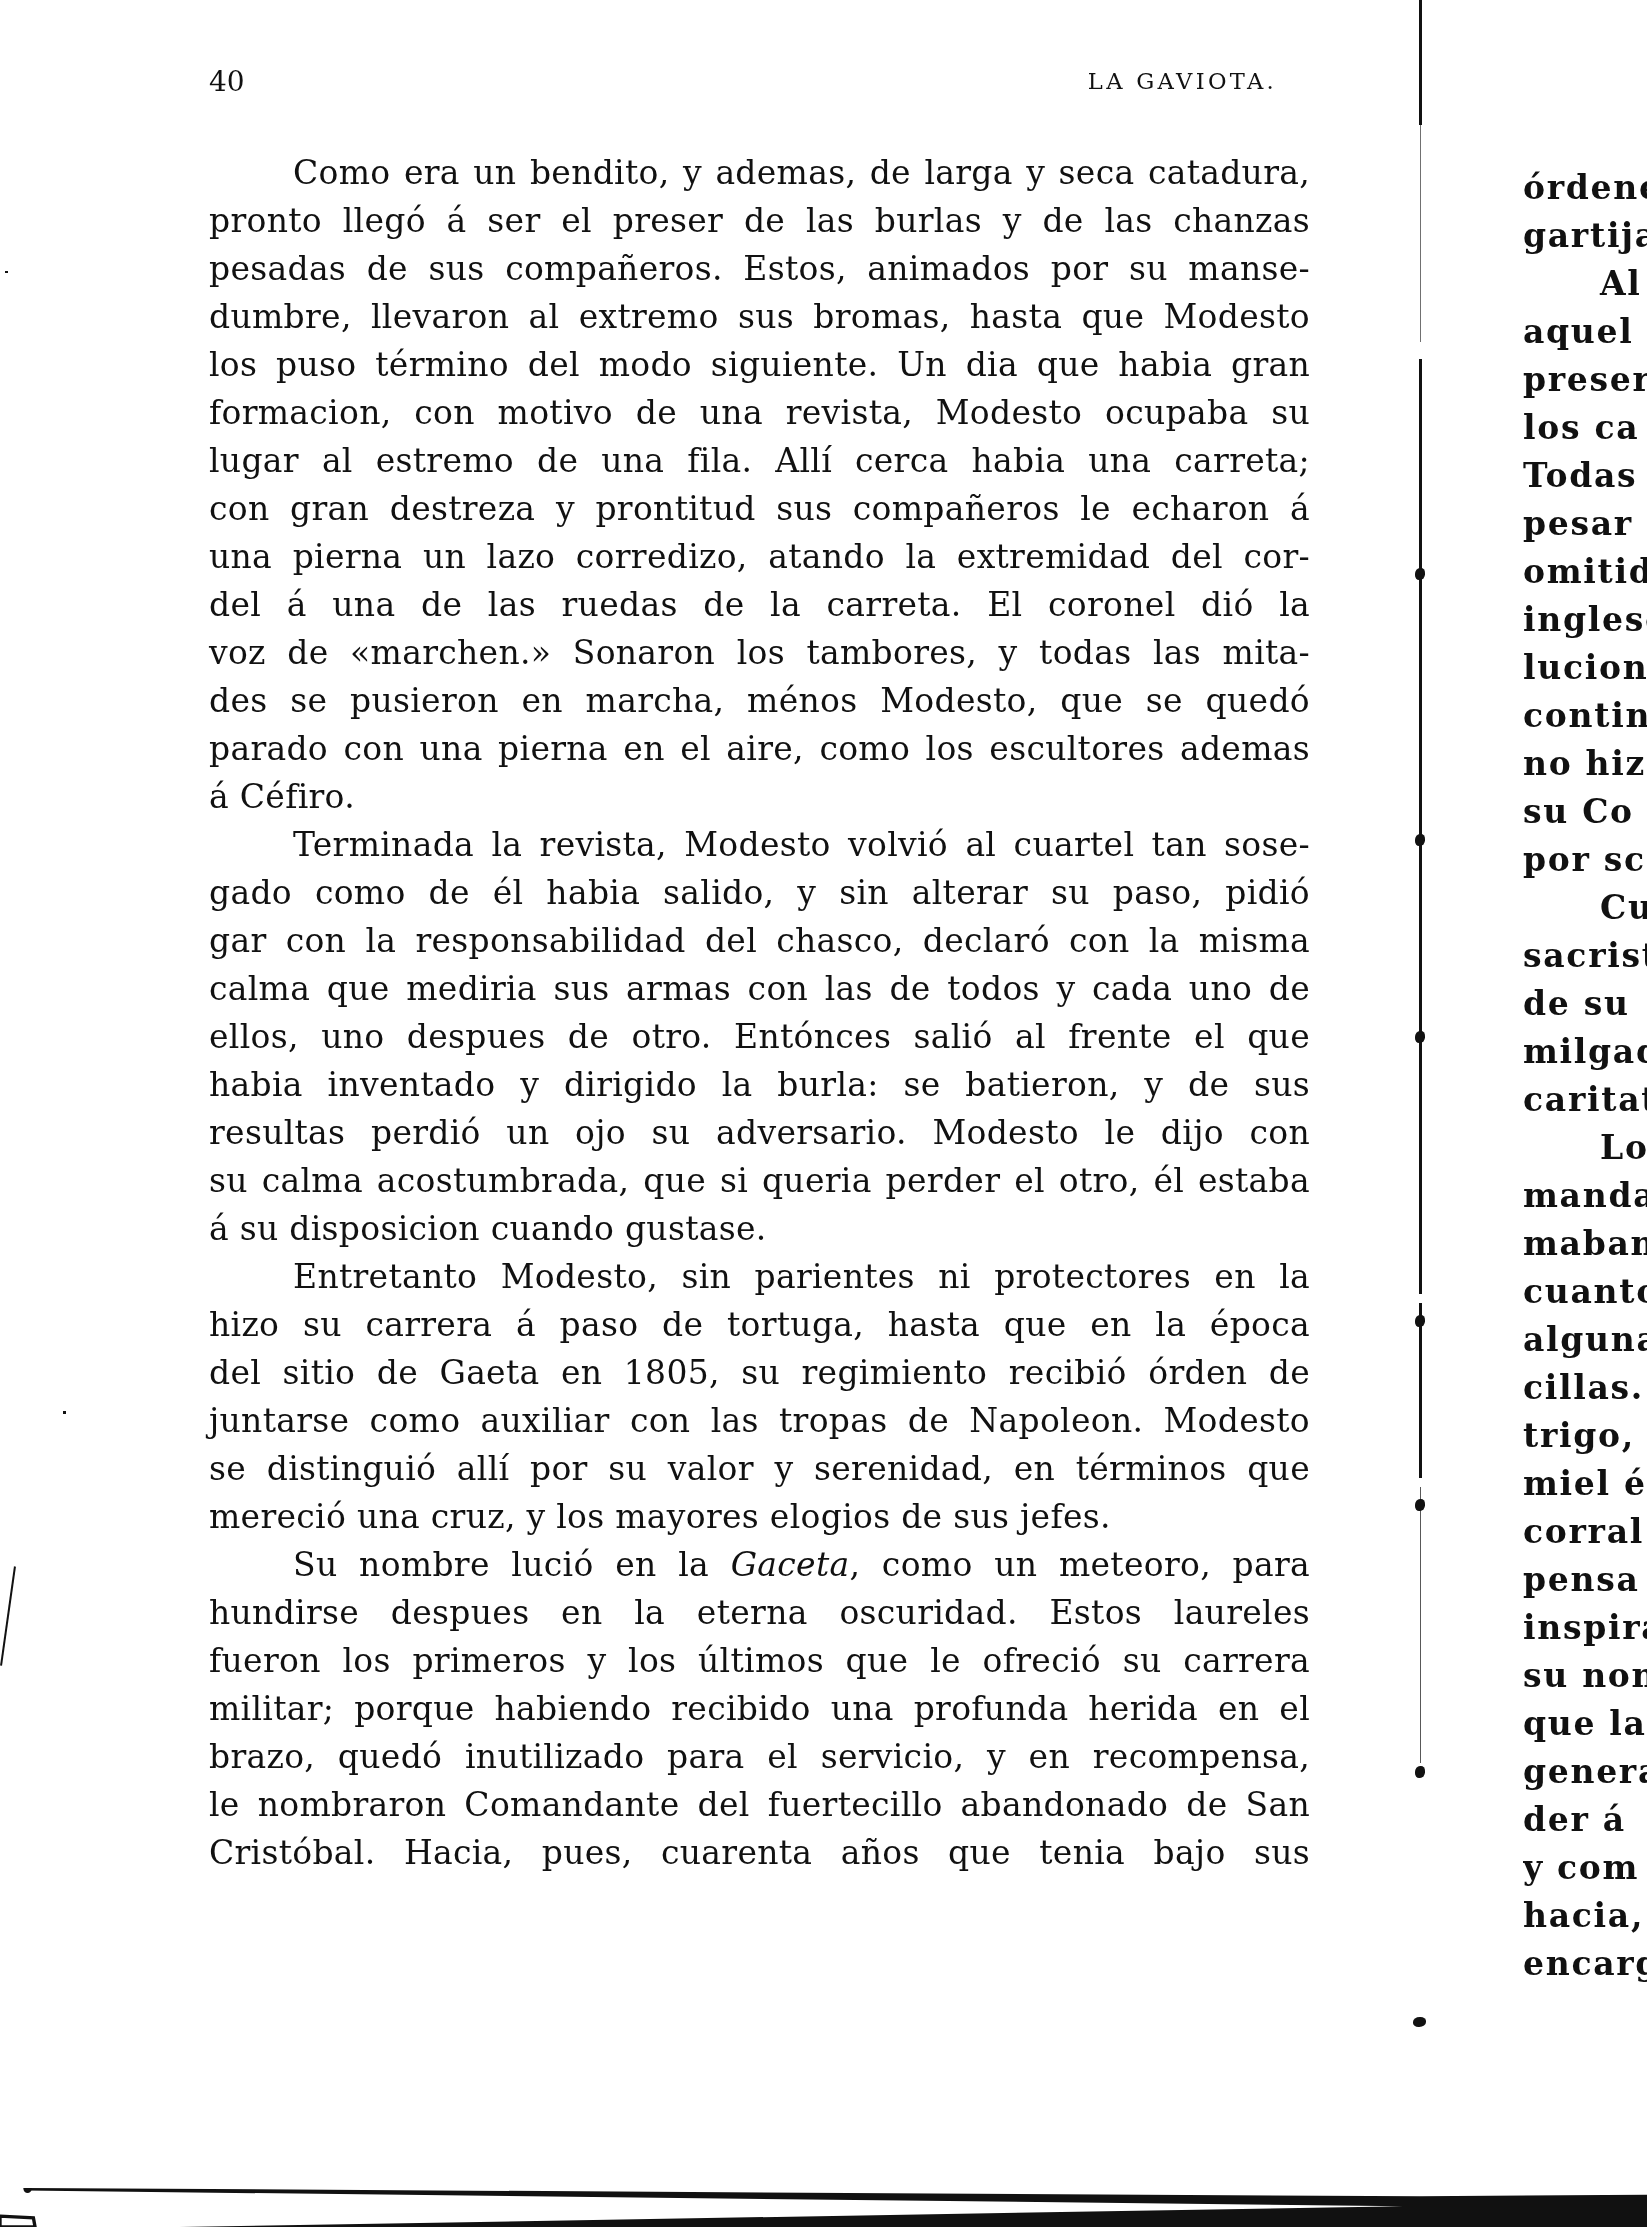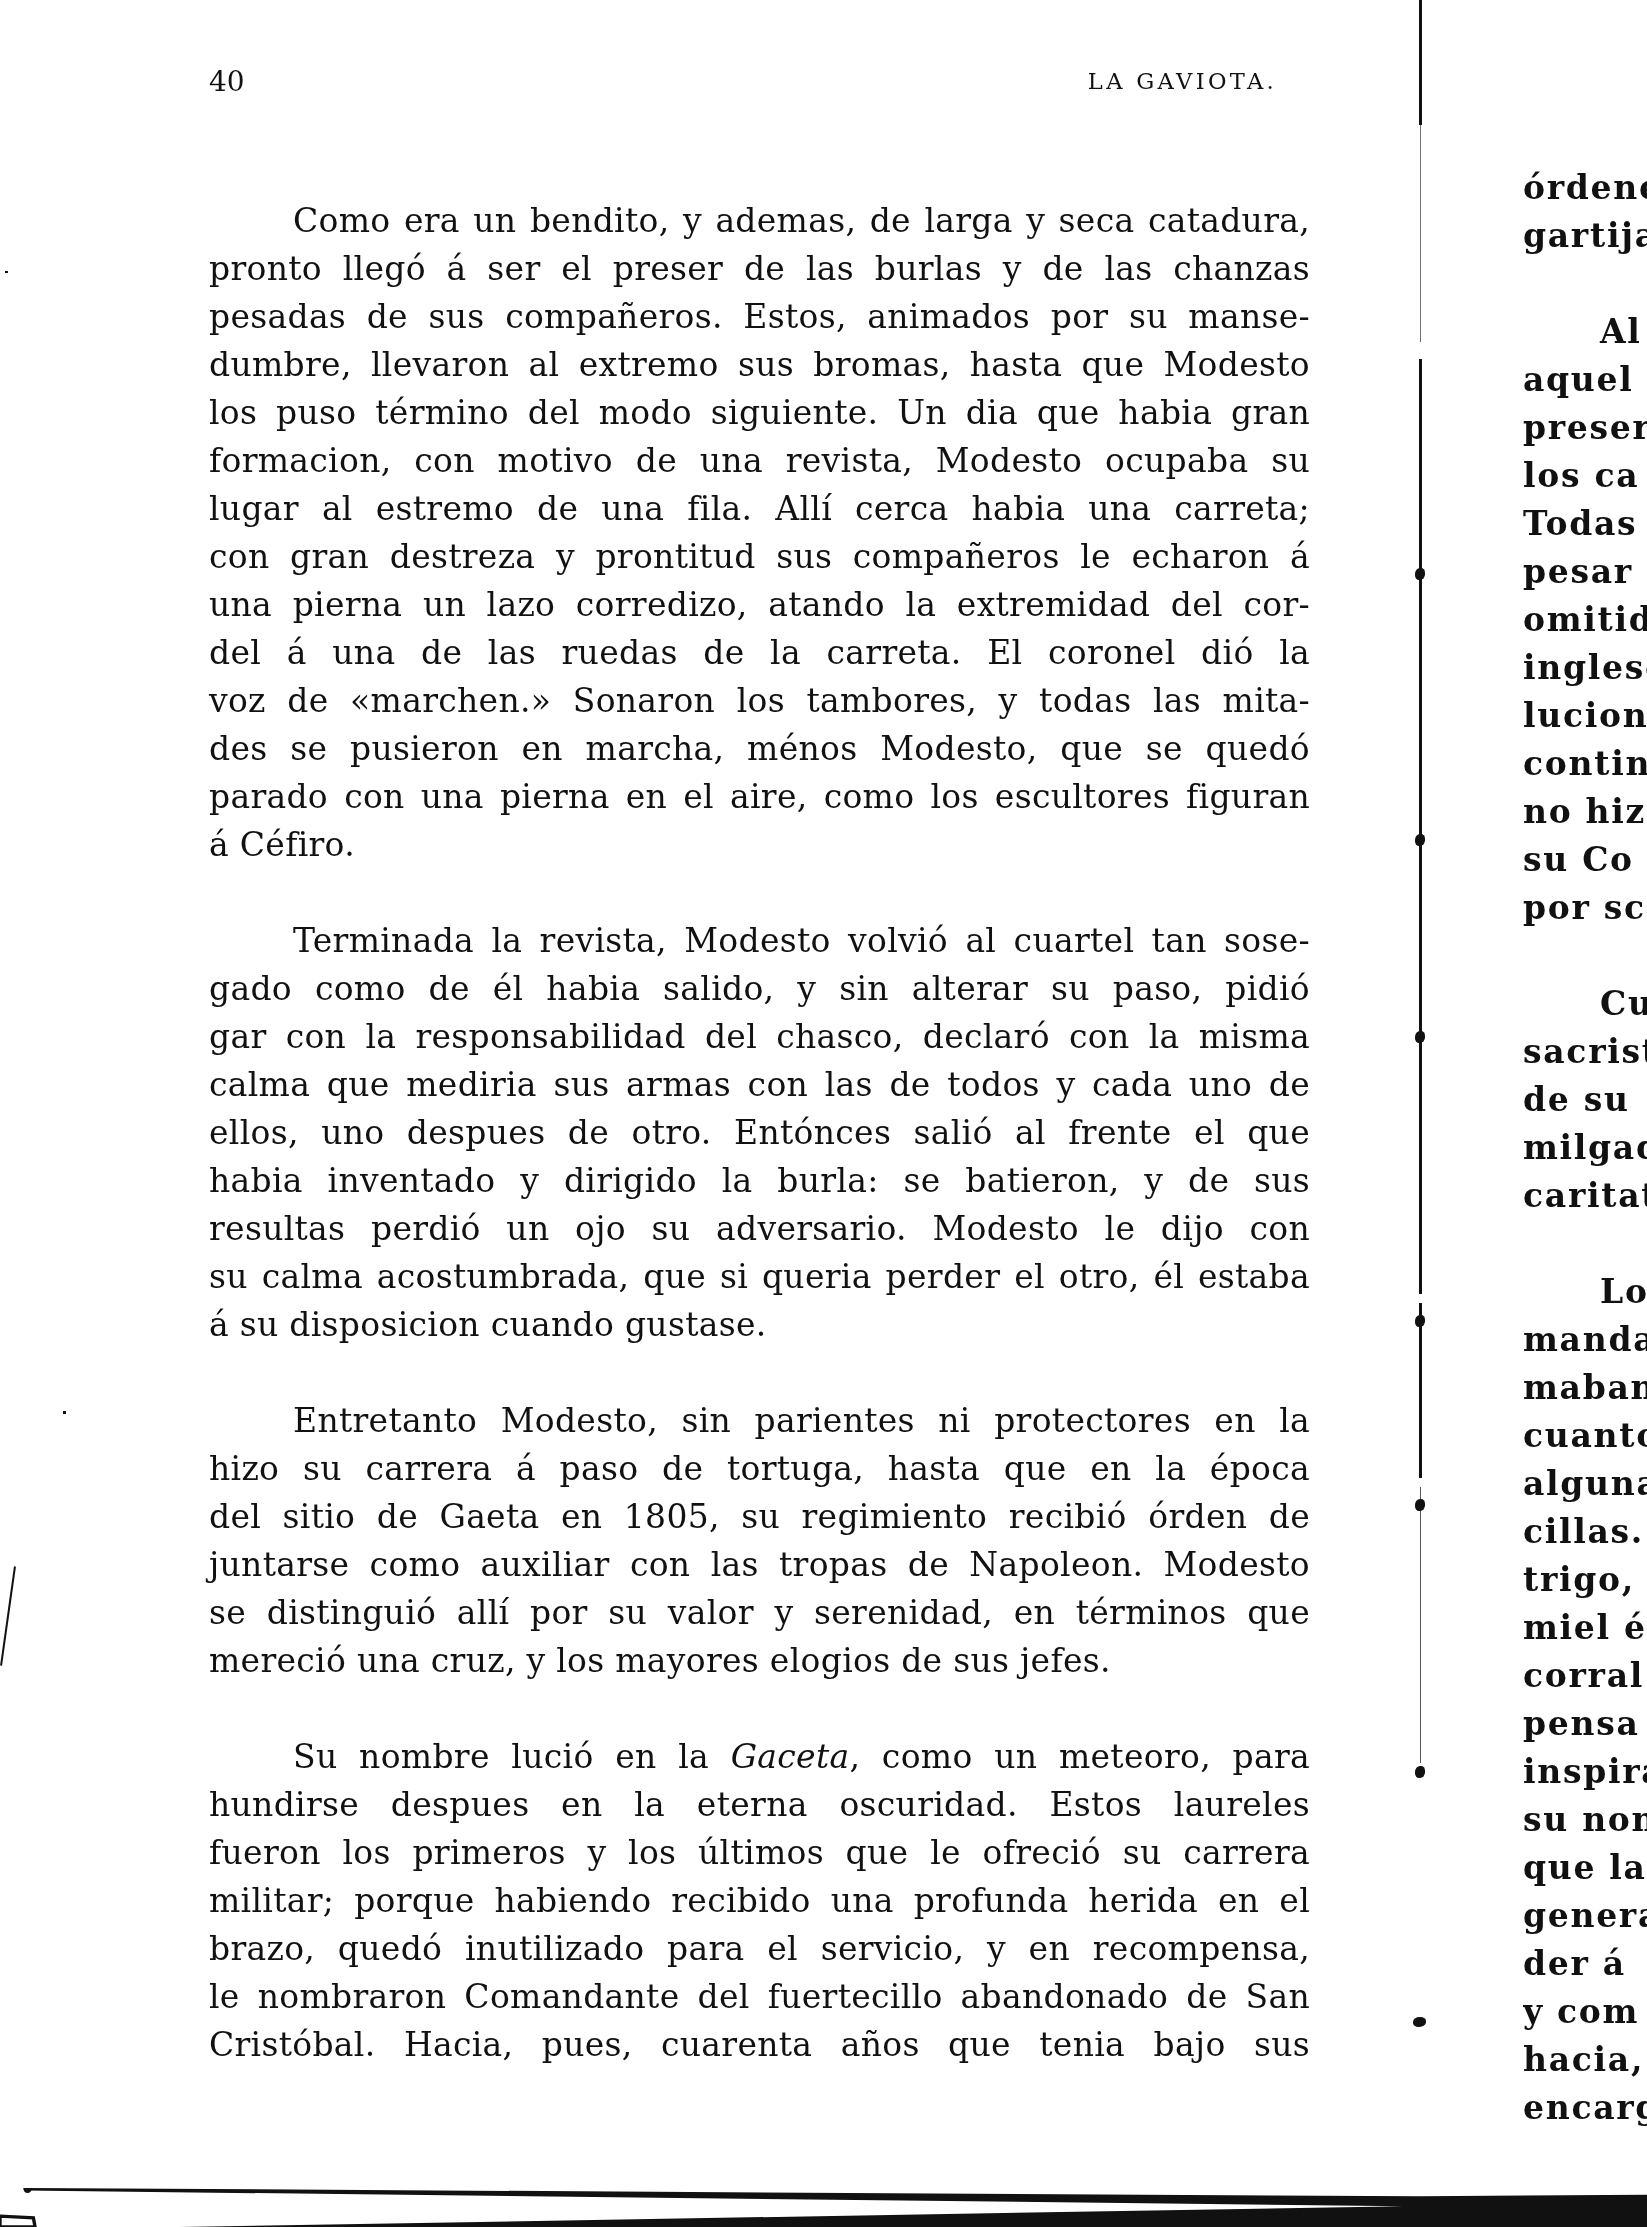--- a/index.html
+++ b/index.html
@@ -4,21 +4,21 @@
 <style>
   html, body { margin:0; padding:0; background:#ffffff; }
   body { width:1647px; height:2227px; position:relative; overflow:hidden; font-family:"DejaVu Serif", serif; color:#111; }
   .page-left { position:absolute; left:0; top:0; width:1420px; height:1770px; }
   .running-head { position:absolute; top:65px; left:209px; width:1101px; height:37px; }
   .page-number { position:absolute; left:0; top:0; font-size:28px; font-family:"DejaVu Serif", serif; }
   .running-title { position:absolute; left:0; right:0; top:3.3px; text-align:right; font-size:22.6px; letter-spacing:3.3px; padding-right:33px; }
   .body-text { position:absolute; left:209px; top:149px; width:1101px; }
   .line { height:48px; line-height:48px; font-size:33px; white-space:nowrap; text-align:justify; text-align-last:justify; letter-spacing:0.3px; }
   .line.last { text-align-last:left; }
-  .line.indent { padding-left:84px;margin-top:48px; }
+  .line.indent { padding-left:84px; }
   .line em { font-style:italic; }
   .gutter { position:absolute; left:1417px; top:0; width:6.7px; height:2021px; }
   .gutter .rule { position:absolute; left:1.7px; width:3.3px; background:#111; }
   .gutter .blot { position:absolute; width:10px; height:11.7px; background:#111; border-radius:50% 40% 50% 40%; left:-2.5px; }
   .page-right { position:absolute; left:1523px; top:164px; width:167px; overflow:hidden; }
   .page-right .line { font-weight:bold; font-size:33px; letter-spacing:1.7px; text-align:left; text-align-last:left; }
   .page-right .line.indent { padding-left:77px; }
   .bottom-edge { position:absolute; left:0; top:2188px; width:1647px; height:39px; }
   .stray { position:absolute; background:#111; }
 </style>
@@ -36,21 +36,21 @@
       <div class="line">pesadas de sus compañeros.  Estos, animados por su manse-</div>
       <div class="line">dumbre, llevaron al extremo sus bromas, hasta que Modesto</div>
       <div class="line">los puso término del modo siguiente.  Un dia que habia gran</div>
       <div class="line">formacion, con motivo de una revista, Modesto ocupaba su</div>
       <div class="line">lugar al estremo de una fila.  Allí cerca habia una carreta;</div>
       <div class="line">con gran destreza y prontitud sus compañeros le echaron á</div>
       <div class="line">una pierna un lazo corredizo, atando la extremidad del cor-</div>
       <div class="line">del á una de las ruedas de la carreta.  El coronel dió la</div>
       <div class="line">voz de «marchen.»  Sonaron los tambores, y todas las mita-</div>
       <div class="line">des se pusieron en marcha, ménos Modesto, que se quedó</div>
-      <div class="line">parado con una pierna en el aire, como los escultores figuran</div>
+      <div class="line">parado con una pierna en el aire, como los escultores ademas</div>
       <div class="line last">á Céfiro.</div>
       <div class="line indent">Terminada la revista, Modesto volvió al cuartel tan sose-</div>
       <div class="line">gado como de él habia salido, y sin alterar su paso, pidió</div>
       <div class="line">gar con la responsabilidad del chasco, declaró con la misma</div>
       <div class="line">calma que mediria sus armas con las de todos y cada uno de</div>
       <div class="line">ellos, uno despues de otro.  Entónces salió al frente el que</div>
       <div class="line">habia inventado y dirigido la burla: se batieron, y de sus</div>
       <div class="line">resultas perdió un ojo su adversario.  Modesto le dijo con</div>
       <div class="line">su calma acostumbrada, que si queria perder el otro, él estaba</div>
       <div class="line last">á su disposicion cuando gustase.</div>

